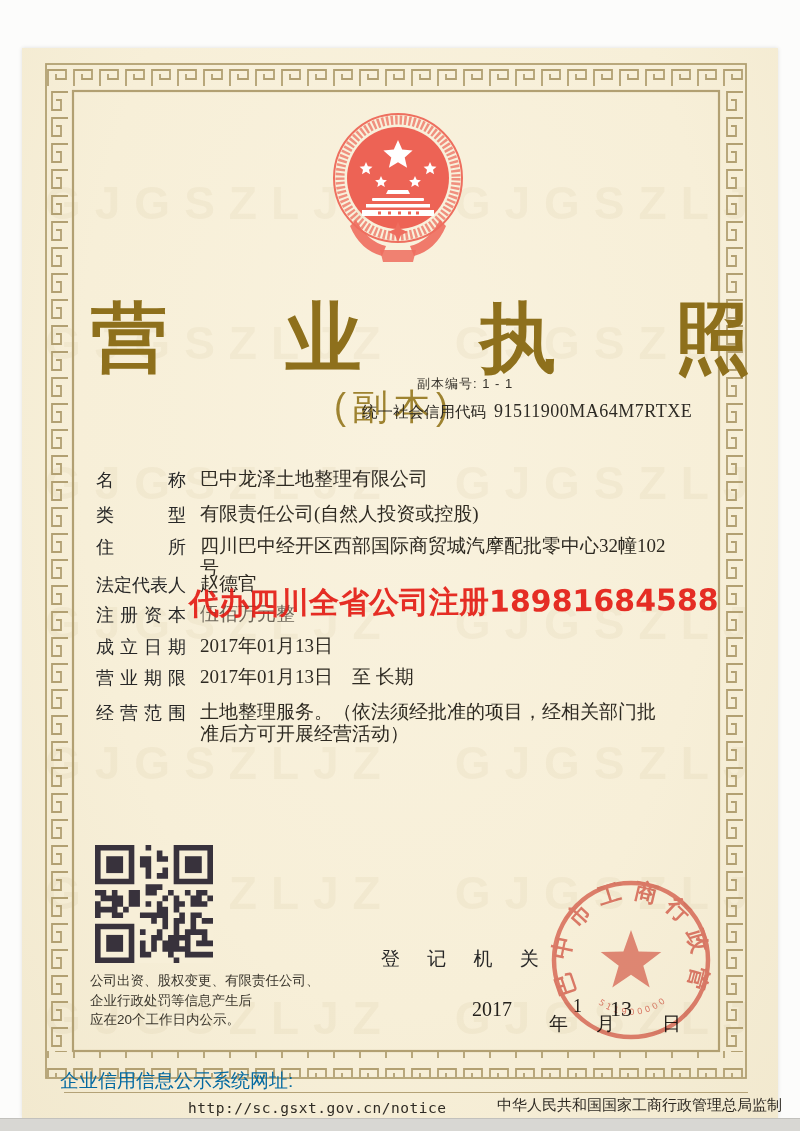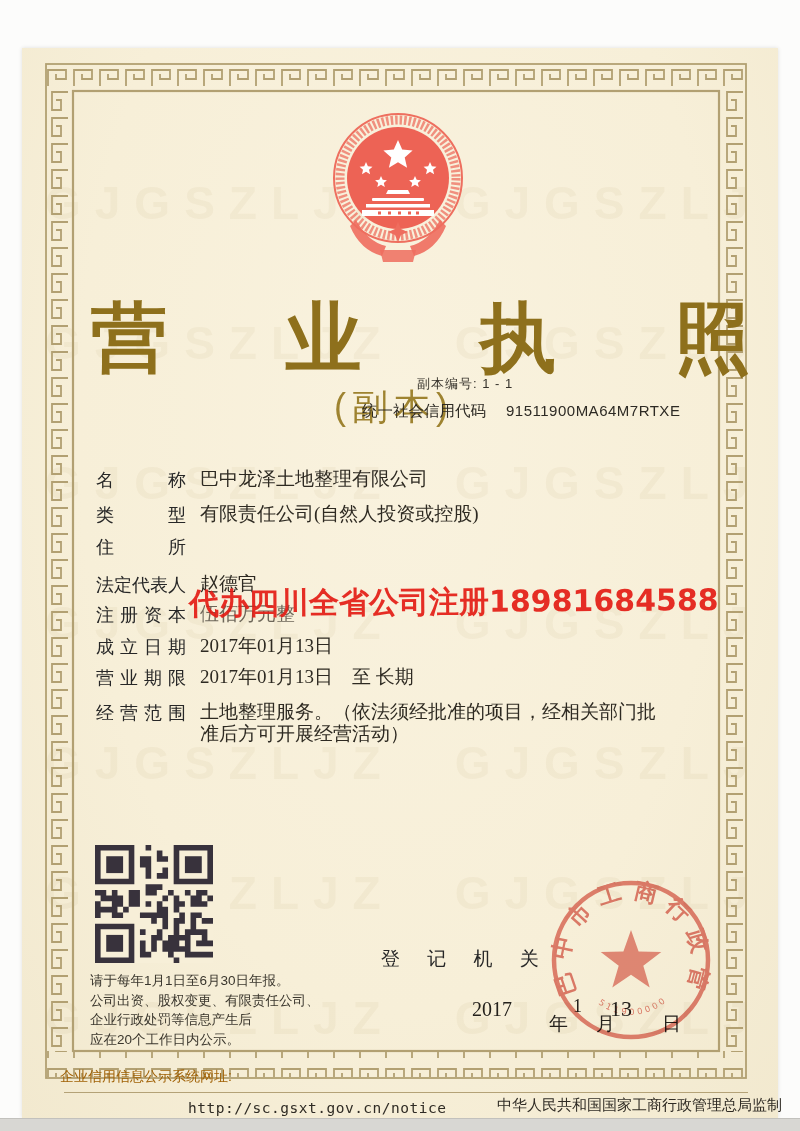--- a/index.html
+++ b/index.html
@@ -19,21 +19,21 @@
 
   .emblem { position:absolute; left:328px; top:110px; }
 
   .doc-title { position:absolute; left:45px; top:288px; width:660px; text-align:left;
     font-size:76px; font-weight:900; color:#8e701c; letter-spacing:46px; text-indent:46px;
     font-family:"DejaVu Sans", sans-serif; white-space:nowrap; }
 
   .copy-no { position:absolute; left:417px; top:375px; font-size:13px; color:#35312a; letter-spacing:1px; }
   .copy-label { position:absolute; left:334px; top:383px; font-size:36px; font-weight:400; color:#977a22; letter-spacing:6px; opacity:.92; }
   .credit-line { position:absolute; left:362px; top:401px; font-size:15.5px; color:#2d2a24; white-space:nowrap; }
-  .credit-line .code { font-family:Liberation Sans, sans-serif; font-size:15px; letter-spacing:.5px; margin-left:20px; }
+  .credit-line .code { font-family:Liberation Serif, serif; font-size:18px; letter-spacing:.5px; margin-left:8px; }
 
   .fields { position:absolute; left:96px; top:0; width:578px; }
   .frow { position:absolute; display:flex; width:100%; }
   .flabel { flex:0 0 90px; font-size:18px; color:#272727; text-align:justify; text-align-last:justify; font-weight:500; }
   .fvalue { margin-left:14px; flex:1; font-family:Liberation Serif, serif; font-size:19px; color:#2e2a22; line-height:22px; }
 
   .ad-overlay { position:absolute; left:189px; top:582px; font-size:30px; font-weight:bold; color:#e41d15;
     white-space:nowrap; transform:rotate(-.4deg); letter-spacing:0; opacity:.92; z-index:30;
     font-family:"DejaVu Sans", sans-serif; }
 
@@ -50,21 +50,21 @@
   .d-day   { left:610px; top:996px; font-size:22px; }
   .d-dc    { left:662px; top:1011px; font-size:19px; }
 
   .stamp { position:absolute; left:548px; top:880px; mix-blend-mode:multiply; z-index:20; opacity:.88; }
 
   .notice { position:absolute; left:90px; top:971px; width:290px; font-size:13.5px; color:#3a362d; line-height:19.5px; }
   .notice span { display:block; }
 
   .footer-line { position:absolute; left:64px; top:1092px; width:684px; border-top:1.5px solid #b4a277; }
   .footer-url { position:absolute; left:188px; top:1100px; font-family:"DejaVu Sans Mono", monospace; font-size:14.5px; color:#2f2b24; letter-spacing:.5px; }
-  .footer-site { position:absolute; left:60px; top:1068px; font-size:14px; color:#a16207; }
+  .footer-site { position:absolute; left:60px; top:1068px; font-size:19px; color:#0369a1; }
   .footer-producer { position:absolute; left:497px; top:1096px; font-size:15px; color:#2f2b24; }
 </style>
 </head>
 <body>
 
 <div class="paper"></div>
 
 <div class="wm-layer">
   <div class="wm-row" style="top:110px">GJGSZLJZ　GJGSZLJZ</div>
   <div class="wm-row" style="top:250px">GJGSZLJZ　GJGSZLJZ</div>
@@ -134,20 +134,21 @@
   <div class="frow" style="top:468px">
     <div class="flabel">名称</div>
     <div class="fvalue">巴中龙泽土地整理有限公司</div>
   </div>
   <div class="frow" style="top:503px">
     <div class="flabel">类型</div>
     <div class="fvalue">有限责任公司(自然人投资或控股)</div>
   </div>
   <div class="frow" style="top:535px">
     <div class="flabel">住所</div>
+    <div class="fvalue" style="max-width:472px">四川巴中经开区西部国际商贸城汽摩配批零中心32幢102号</div>
   </div>
   <div class="frow" style="top:573px">
     <div class="flabel">法定代表人</div>
     <div class="fvalue">赵德官</div>
   </div>
   <div class="frow" style="top:603px">
     <div class="flabel">注册资本</div>
     <div class="fvalue" style="color:#6e675a">伍佰万元整</div>
   </div>
   <div class="frow" style="top:635px">
@@ -201,21 +202,20 @@
   <path d="M83 50 l7.6 21.4 22.7.6 -18 13.8 6.4 21.8 -18.7-12.9 -18.7 12.9 6.4-21.8 -18-13.8 22.7-.6 z" fill="#e0756b" opacity=".92"></path>
   <text font-size="23" font-weight="bold" fill="#dd6f65" font-family="'DejaVu Sans', sans-serif" letter-spacing="2">
     <textPath href="#stamp-arc" startOffset="0" textLength="322" lengthAdjust="spacing">巴中市工商行政管理局</textPath>
   </text>
   <text font-size="8.5" fill="#e0756b" font-family="'DejaVu Sans', sans-serif" letter-spacing="3">
     <textPath href="#serial-arc" startOffset="4">511900000596</textPath>
   </text>
 </svg>
 
 <div class="notice">
-  <span>请于每年1月1日至6月30日年报。</span>
   <span>公司出资、股权变更、有限责任公司、</span>
   <span>企业行政处罚等信息产生后</span>
   <span>应在20个工作日内公示。</span>
 </div>
 
 <div class="footer-line"></div>
 <div class="footer-url">http://sc.gsxt.gov.cn/notice</div>
 <div class="footer-site">企业信用信息公示系统网址:</div>
 <div class="footer-producer">中华人民共和国国家工商行政管理总局监制</div>
 

